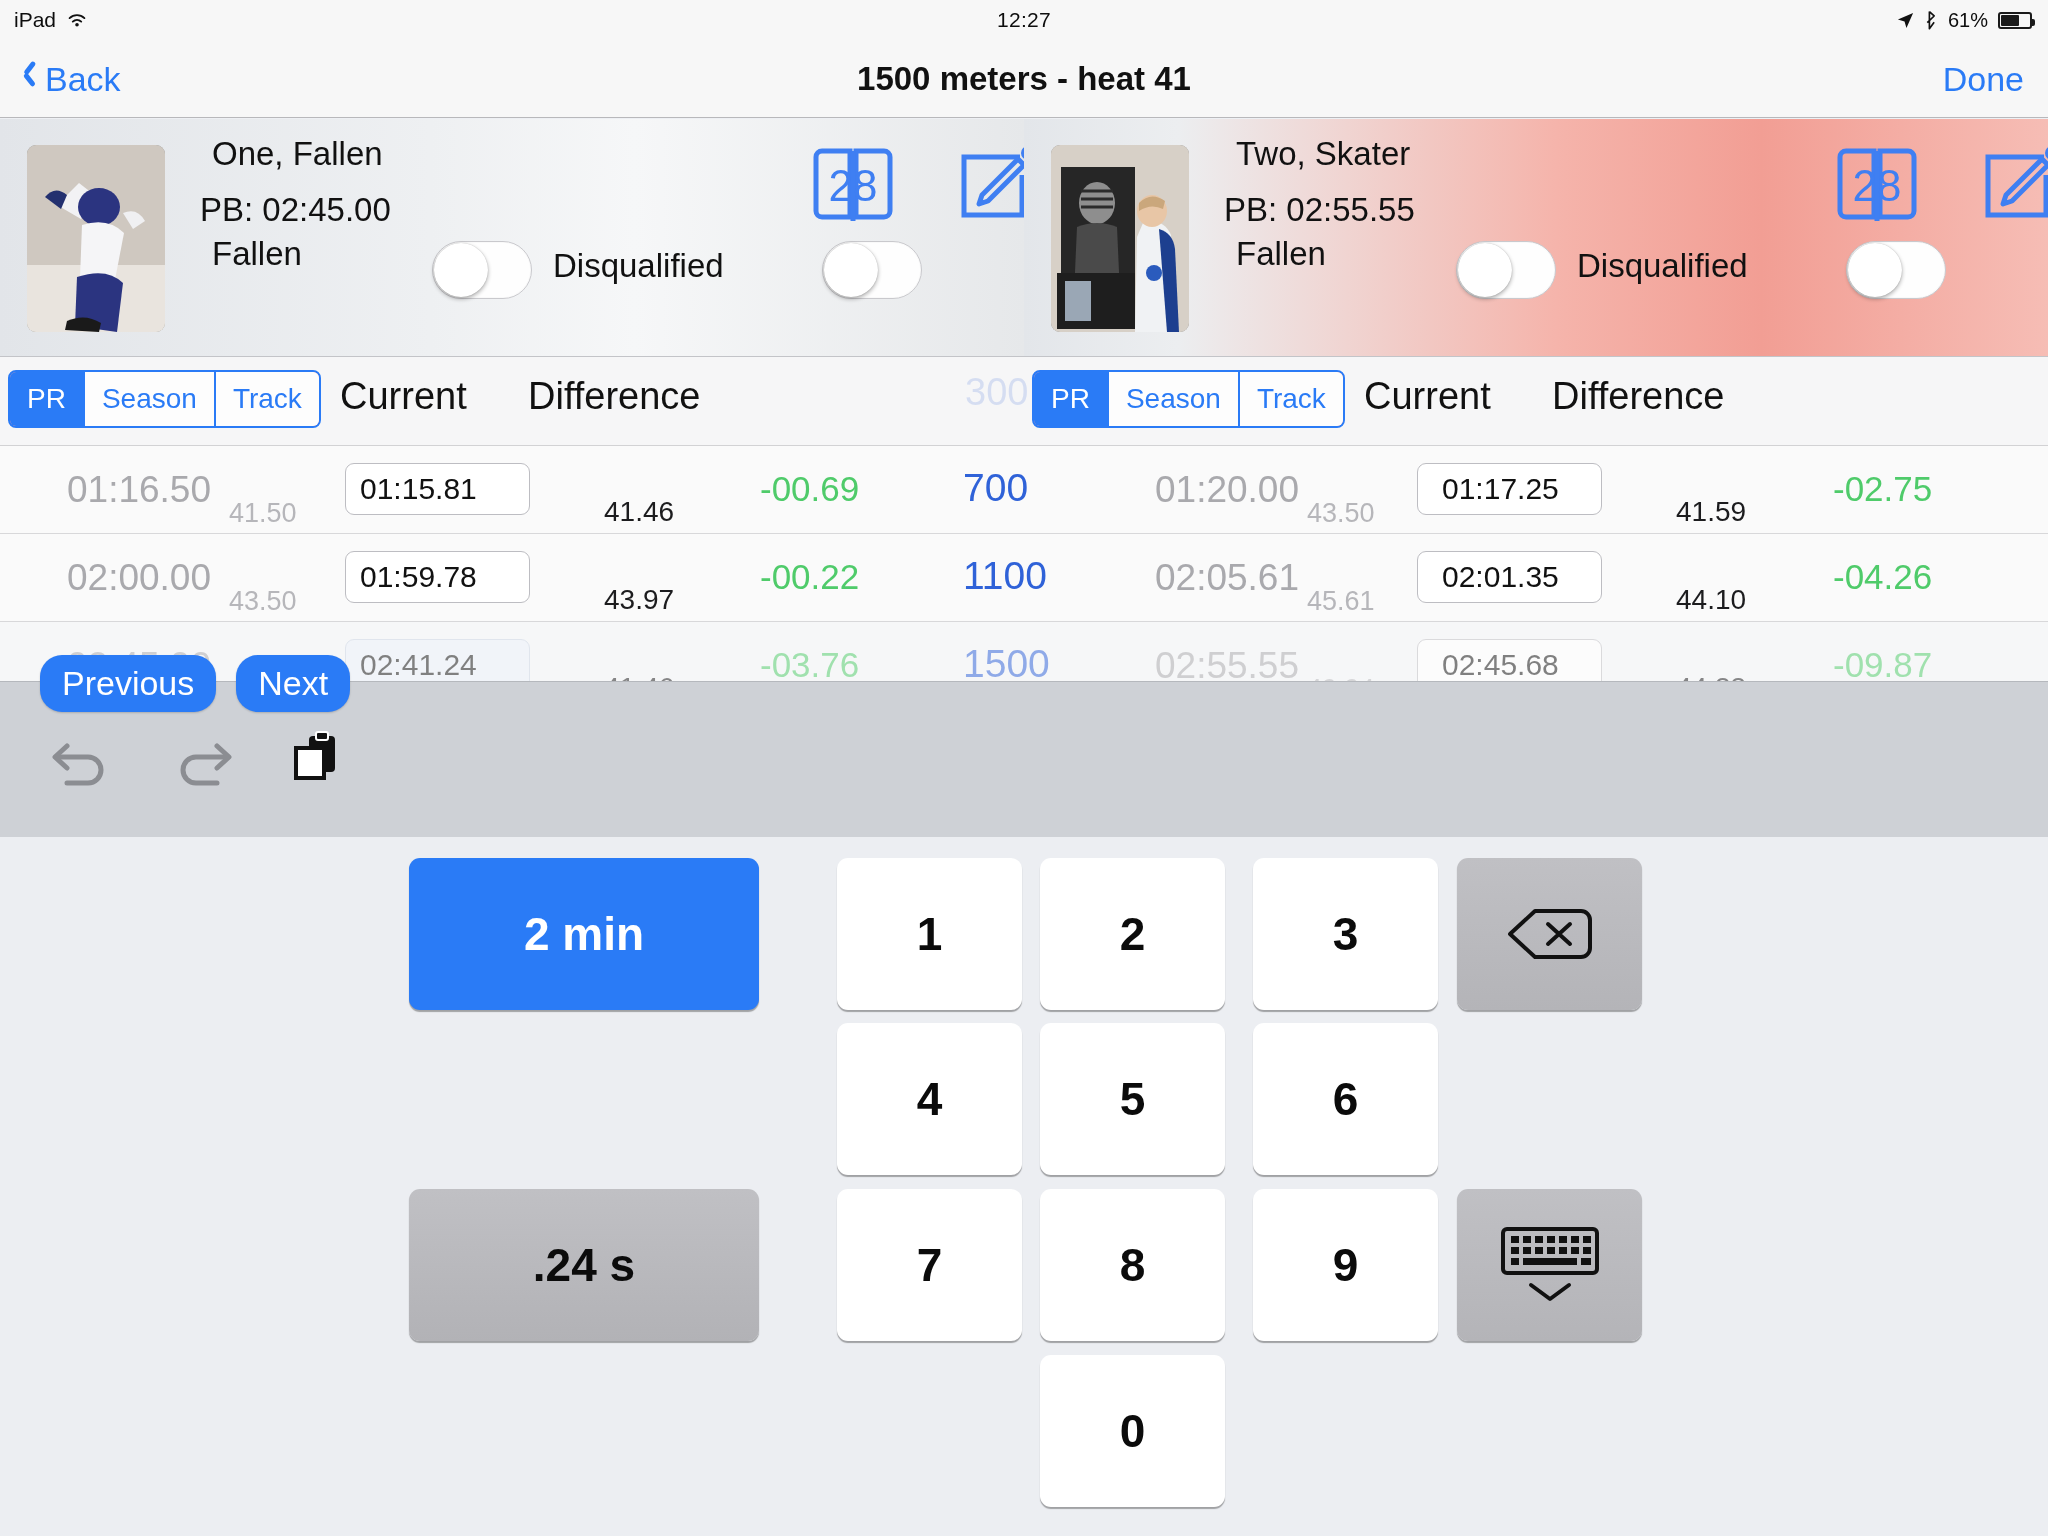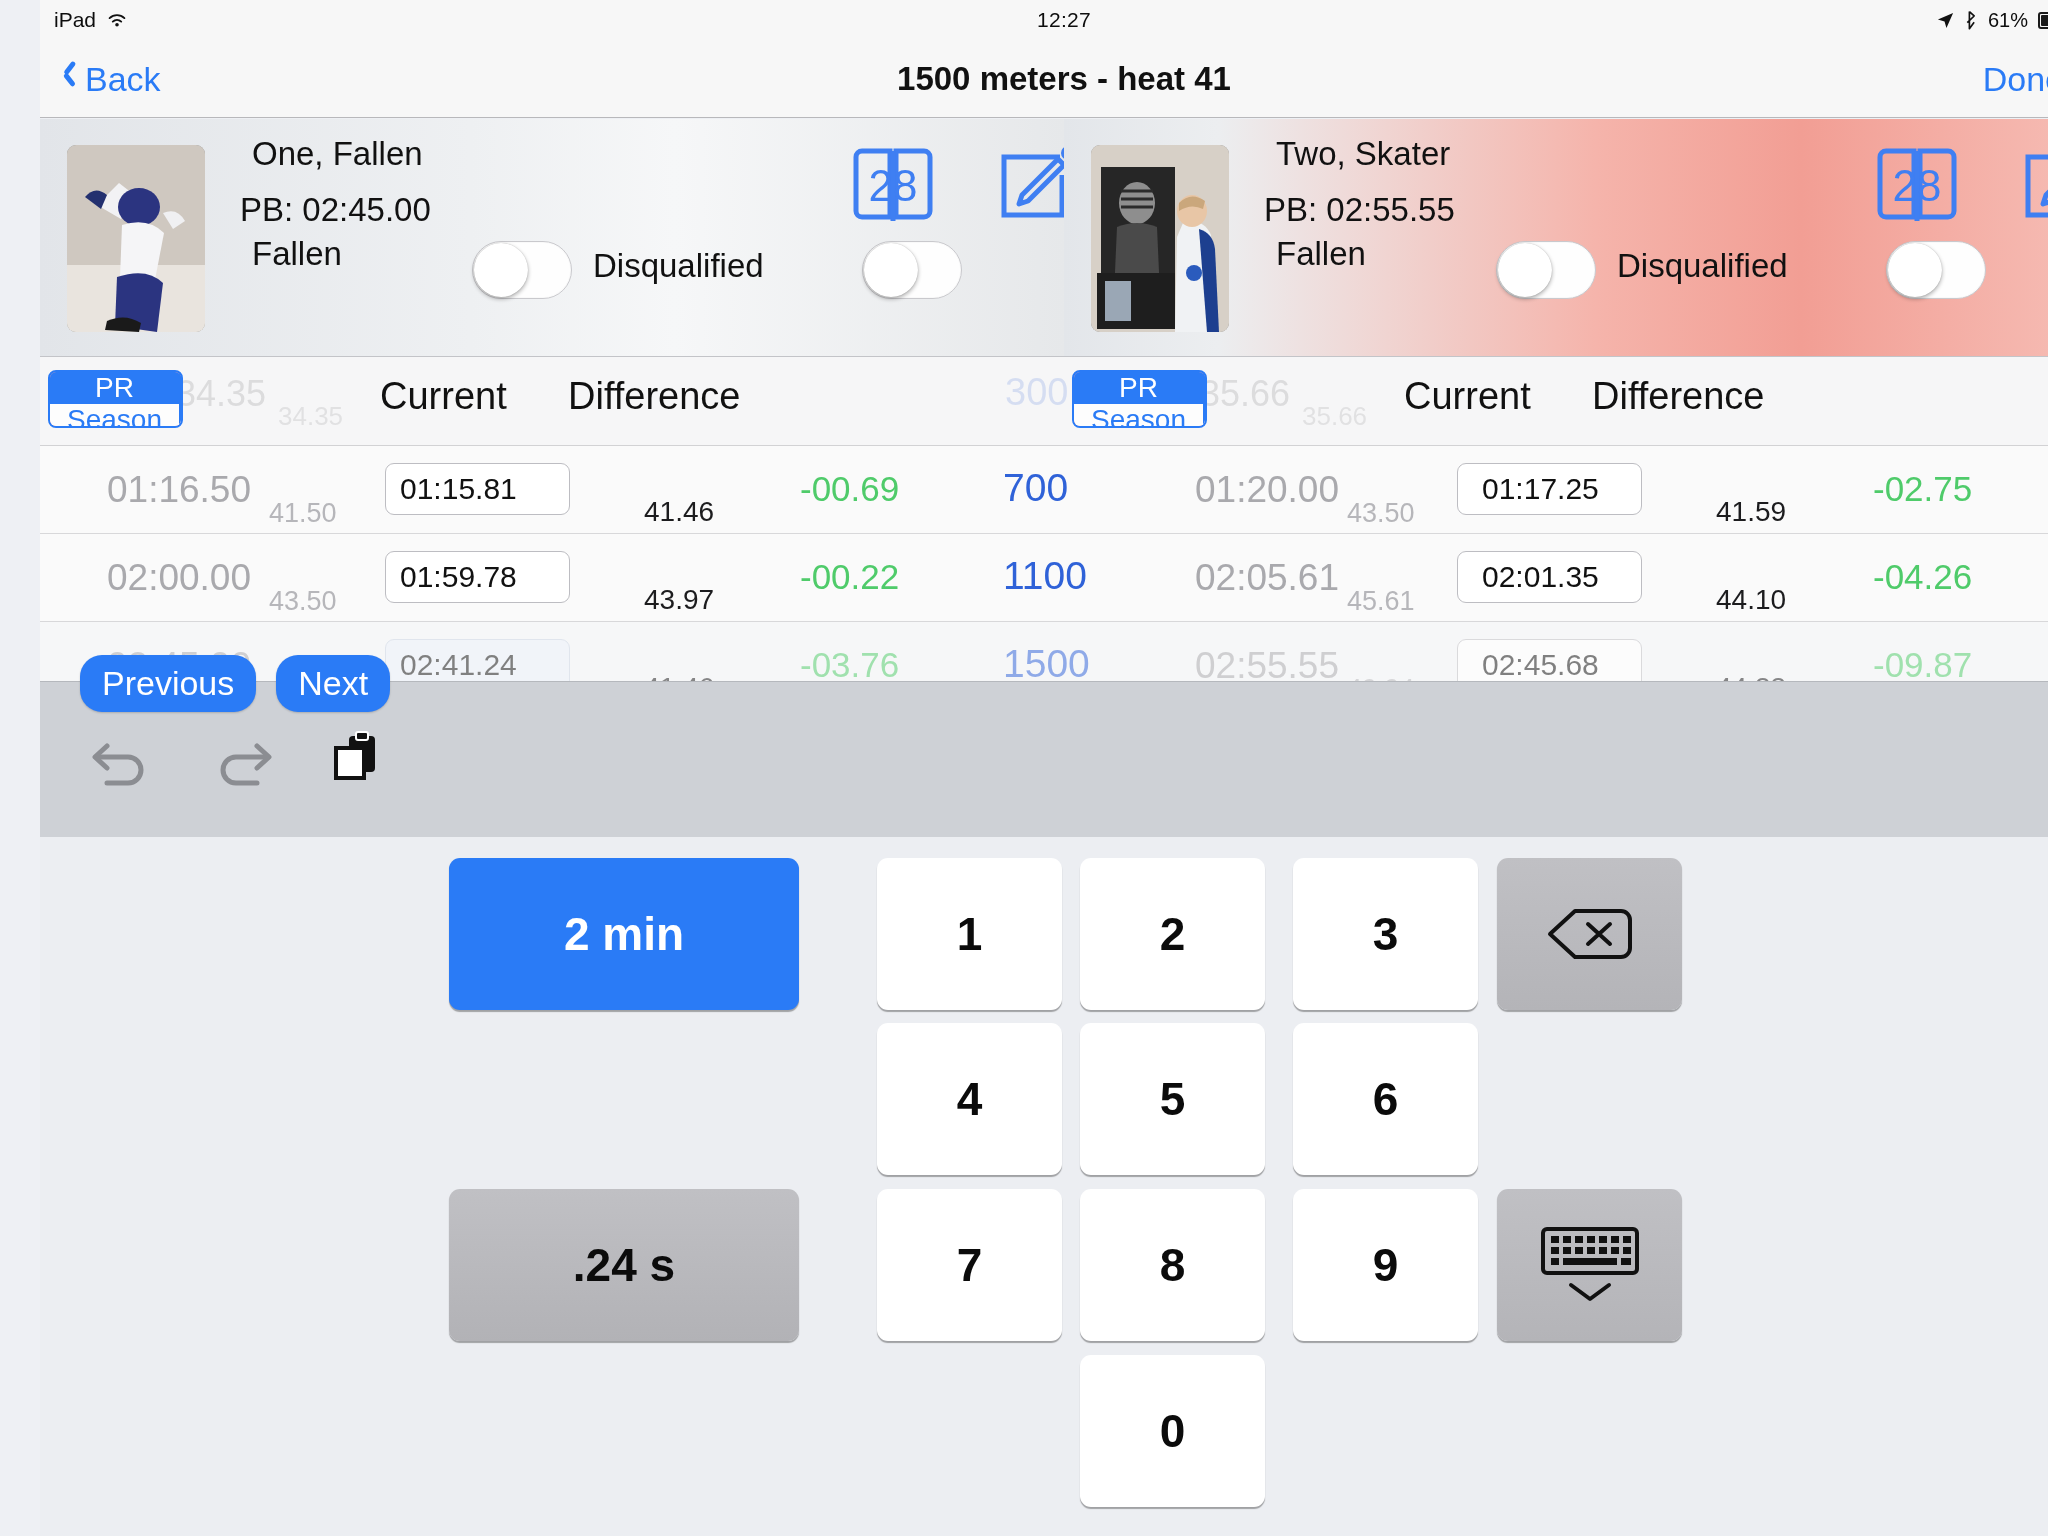--- a/index.html
+++ b/index.html
@@ -3,21 +3,21 @@
 <meta charset="utf-8">
 <style>
   * { box-sizing: border-box; margin: 0; padding: 0; }
   html, body {
     width: 2048px; height: 1536px;
     font-family: "Liberation Sans", sans-serif;
     background: #eef0f4;
     overflow: hidden;
     -webkit-font-smoothing: antialiased;
   }
-  .screen { position: relative; width: 1688px; height: 1536px; margin-left: 40px; }
+  .screen { position: relative; width: 1688px; height: 1536px; }
 
   
   .statusbar {
     position: absolute; top: 0; left: 0; width: 2048px; height: 40px;
     background: #f7f7f7;
     display: flex; align-items: center;
     font-size: 21px; color: #0d0d0d;
   }
   .sb-left { position: absolute; left: 14px; display: flex; align-items: center; gap: 9px; }
   .sb-center { position: absolute; left: 0; width: 100%; text-align: center; font-size: 21px; letter-spacing: .3px;}
@@ -112,21 +112,21 @@
   .ghost-row {
     position: absolute; top: 0; left: 0; width: 1024px; height: 89px; opacity: .16;
   }
   .ghost-pr  { position: absolute; left: 86px;  top: 16px; font-size: 36px; color: #58585c; }
   .ghost-lap { position: absolute; left: 238px; top: 44px; font-size: 26px; color: #76767a; }
   .ghost-dist{ position: absolute; left: 965px; top: 14px; font-size: 38px; color: #2f62d8; }
 
   .segment {
     position: absolute; left: 8px; top: 13px;
     display: flex; border: 2px solid #2a7bf6; border-radius: 8px; overflow: hidden;
-    background: #fca5a5; height: 58px; flex-direction: column;
+    background: #fca5a5; height: 58px;
   }
   .seg {
     display: flex; align-items: center; justify-content: center;
     padding: 0 17px; font-size: 28px; color: #2a7bf6; background: #fdfdfd;
     border-right: 2px solid #2a7bf6;
   }
   .seg:last-child { border-right: none; }
   .seg.active { background: #2a7bf6; color: #fff; }
 
   .ch-current { position: absolute; left: 340px; top: 18px; font-size: 38px; color: #111; }

